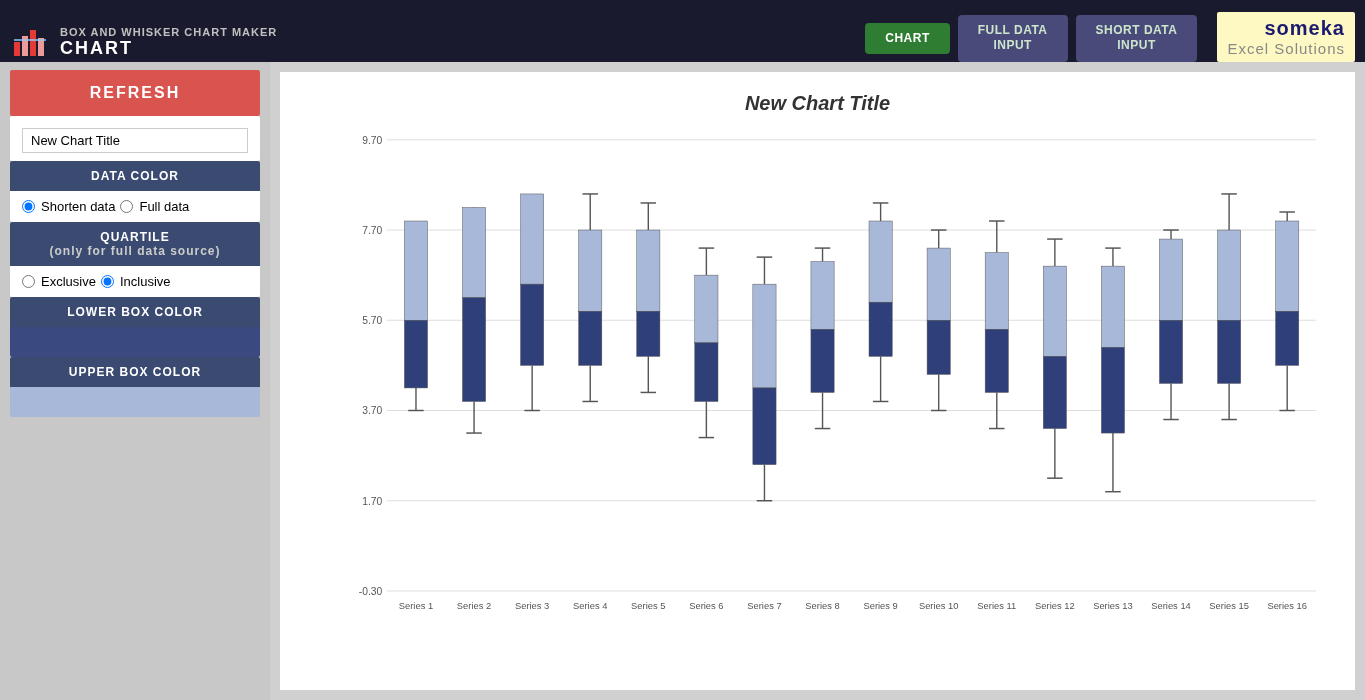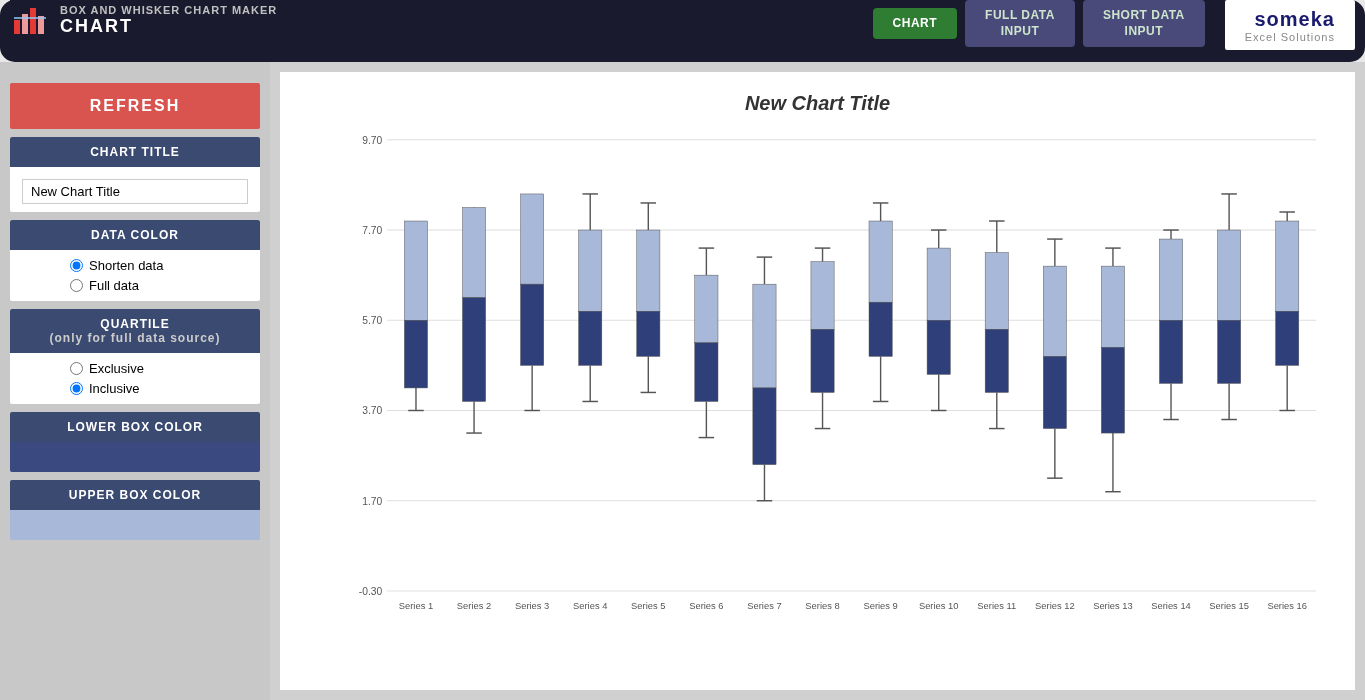--- a/index.html
+++ b/index.html
@@ -2,24 +2,23 @@
 <html><head>
   <meta charset="utf-8">
   <style>
     * { margin: 0; padding: 0; box-sizing: border-box; }
     body { font-family: Arial, sans-serif; background: #e8e8e8; width: 1365px; height: 700px; overflow: hidden; }
 
     
     .header {
       background: #1a1a2e;
       display: flex;
-      align-items: flex-start;
+      align-items: flex-end;
       height: 62px;
       padding: 0 10px;
-      border-radius: 15px;
     }
     .header-logo {
       display: flex;
       align-items: center;
       gap: 10px;
       flex: 1;
     }
     .logo-icon {
       width: 40px;
       height: 40px;
@@ -59,57 +58,57 @@
     }
     .nav-btn-active {
       background: #2e7d32;
       color: white;
     }
     .nav-btn-inactive {
       background: #4a4a7a;
       color: #cce5cc;
     }
     .someka-logo {
-      background: #ffffff;
-      padding: 5px 20px;
+      background: #fef9c3;
+      padding: 5px 10px;
       border-radius: 2px;
       display: flex;
       flex-direction: column;
       align-items: flex-end;
       justify-content: center;
       height: 50px;
       min-width: 120px;
     }
     .someka-text {
       color: #1a1a6e;
       font-size: 20px;
       font-weight: bold;
       letter-spacing: 1px;
     }
     .someka-sub {
       color: #888;
-      font-size: 11px;
+      font-size: 15px;
       letter-spacing: 1px;
     }
 
     
     .main-layout {
       display: flex;
       height: calc(700px - 62px);
       background: #d0d0d0;
     }
 
     
     .sidebar {
       width: 270px;
       background: #c8c8c8;
-      padding: 21px 10px;
+      padding: 8px 10px;
       display: flex;
       flex-direction: column;
-      gap: 8px;
+      gap: 0;
       overflow-y: auto;
     }
 
     .refresh-btn {
       background: #d9534f;
       color: white;
       border: none;
       padding: 14px;
       font-size: 16px;
       font-weight: bold;
@@ -138,24 +137,23 @@
     }
     .section-input {
       width: 100%;
       border: 1px solid #ccc;
       padding: 4px 8px;
       font-size: 13px;
       margin-top: 4px;
     }
     .radio-group {
       display: flex;
-      flex-direction: column;
+      flex-direction: row;
       gap: 5px;
       padding: 8px 12px;
-      margin-left: 48px;
     }
     .radio-item {
       display: flex;
       align-items: center;
       gap: 6px;
       font-size: 13px;
     }
     .radio-item input[type="radio"] { cursor: pointer; }
 
     .color-swatch-section {
@@ -238,21 +236,20 @@
   </div>
 </div>
 
 <div class="main-layout">
 
   <div class="sidebar">
 
     <button class="refresh-btn">REFRESH</button>
 
     <div class="sidebar-section">
-      <div class="section-header">CHART TITLE</div>
       <div class="section-body">
         <input class="section-input" type="text" value="New Chart Title" style="">
       </div>
     </div>
 
     <div class="sidebar-section">
       <div class="section-header">DATA COLOR</div>
       <div class="radio-group">
         <label class="radio-item">
           <input type="radio" name="datasource" checked="" style="">

